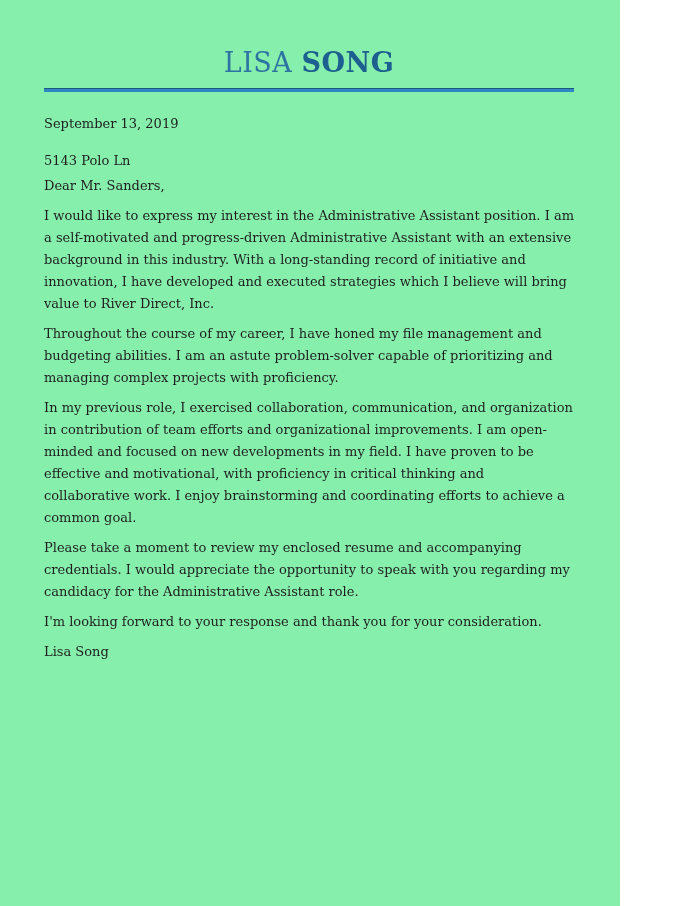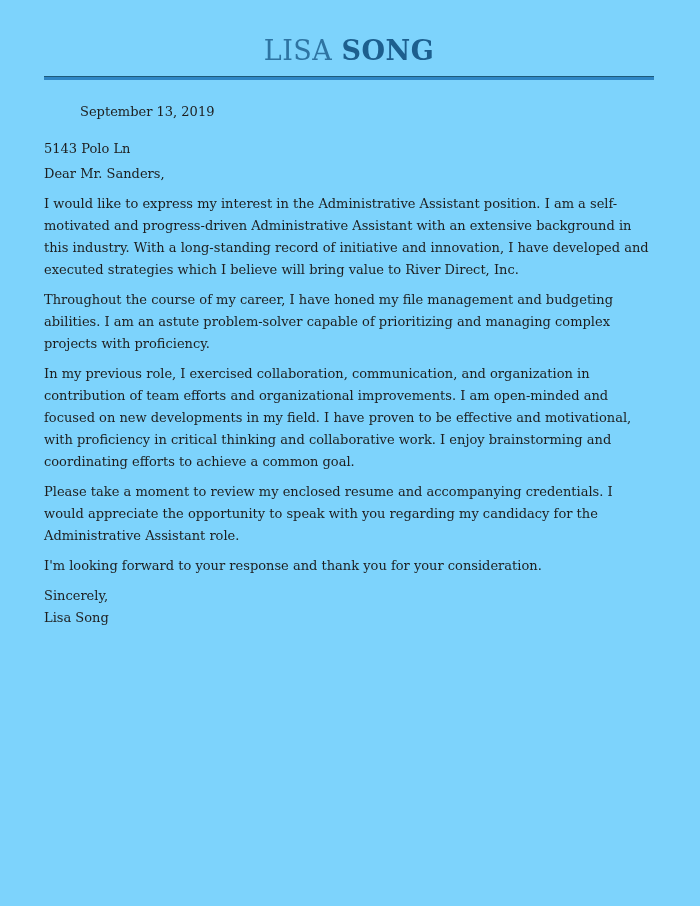--- a/index.html
+++ b/index.html
@@ -5,24 +5,24 @@
   html, body {
     margin: 0;
     padding: 0;
     background: #ffffff;
     width: 700px;
     height: 906px;
     overflow: hidden;
   }
   .page {
     box-sizing: border-box;
-    width: 700px;
+    width: 620px;
     height: 906px;
-    background: #7dd3fc;
-    padding: 34px 46px 0 44px;
+    background: #86efac;
+    padding: 46px 46px 0 44px;
     font-family: "DejaVu Serif", "Liberation Serif", serif;
     color: #1e1e1e;
   }
   
   .name {
     margin: 0;
     text-align: center;
     font-size: 27px;
     font-weight: 400;
     letter-spacing: 0.5px;
@@ -47,21 +47,20 @@
     text-align: center;
     font-size: 13px;
     color: #141414;
     word-spacing: 2px;
   }
   
   .date {
     margin-top: 22px;
     font-size: 13px;
     line-height: 20px;
-    margin-left: 36px;
   }
   .recipient {
     margin-top: 17px;
     font-size: 13px;
     line-height: 19.5px;
   }
   .salutation {
     margin-top: 4px;
     font-size: 13px;
     line-height: 22px;
@@ -104,18 +103,17 @@
 
     <p class="body-par">Throughout the course of my career, I have honed my file management and budgeting abilities. I am an astute problem-solver capable of prioritizing and managing complex projects with proficiency.</p>
 
     <p class="body-par">In my previous role, I exercised collaboration, communication, and organization in contribution of team efforts and organizational improvements. I am open-minded and focused on new developments in my field. I have proven to be effective and motivational, with proficiency in critical thinking and collaborative work. I enjoy brainstorming and coordinating efforts to achieve a common goal.</p>
 
     <p class="body-par">Please take a moment to review my enclosed resume and accompanying credentials. I would appreciate the opportunity to speak with you regarding my candidacy for the Administrative Assistant role.</p>
 
     <p class="body-par">I'm looking forward to your response and thank you for your consideration.</p>
 
     <div class="signoff">
-      <div>Sincerely,</div>
       <div>Lisa Song</div>
     </div>
 
   </main>
 </div>
 
 </body></html>

